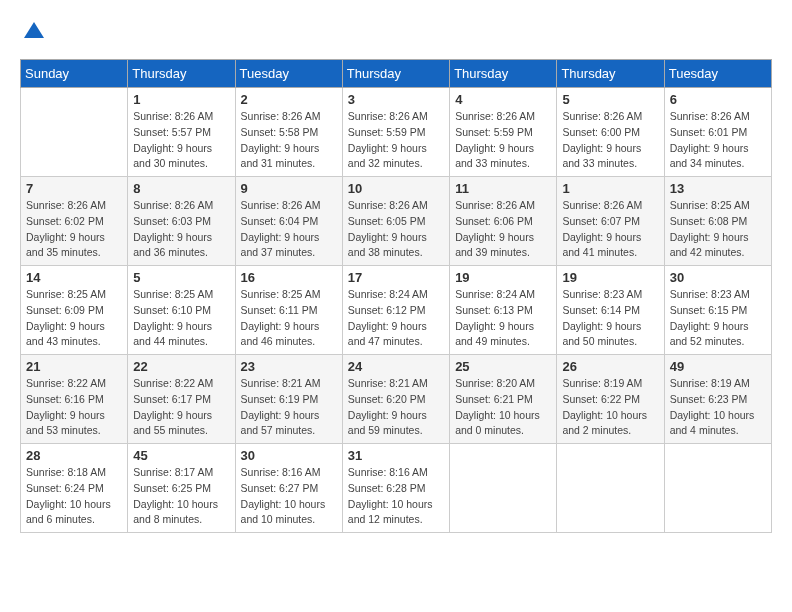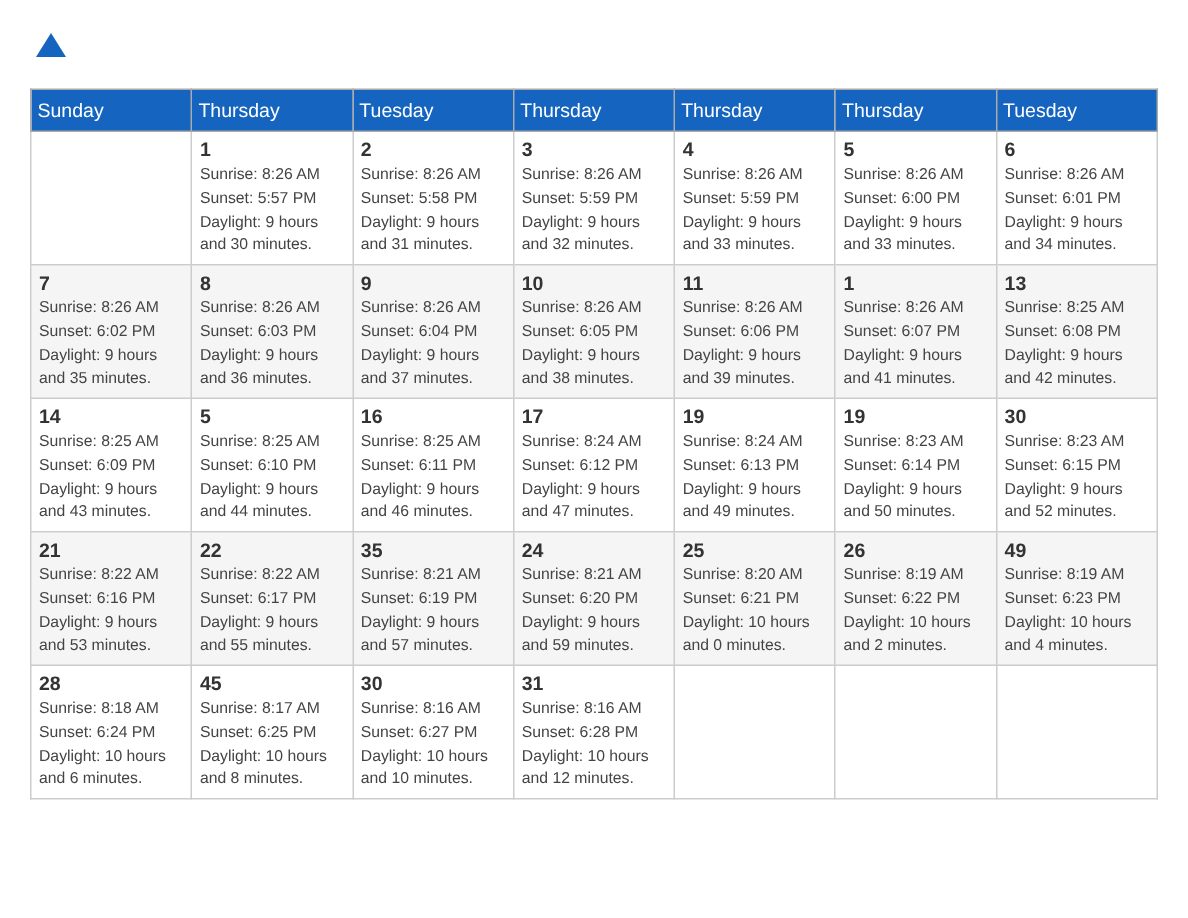--- a/index.html
+++ b/index.html
@@ -206,21 +206,21 @@
       <tr>
         <td>
           <div class="day-num">21</div>
           <div class="day-info">Sunrise: 8:22 AM<br>Sunset: 6:16 PM<br>Daylight: 9 hours<br>and 53 minutes.</div>
         </td>
         <td>
           <div class="day-num">22</div>
           <div class="day-info">Sunrise: 8:22 AM<br>Sunset: 6:17 PM<br>Daylight: 9 hours<br>and 55 minutes.</div>
         </td>
         <td>
-          <div class="day-num">35</div>
+          <div class="day-num">23</div>
           <div class="day-info">Sunrise: 8:21 AM<br>Sunset: 6:19 PM<br>Daylight: 9 hours<br>and 57 minutes.</div>
         </td>
         <td>
           <div class="day-num">24</div>
           <div class="day-info">Sunrise: 8:21 AM<br>Sunset: 6:20 PM<br>Daylight: 9 hours<br>and 59 minutes.</div>
         </td>
         <td>
           <div class="day-num">25</div>
           <div class="day-info">Sunrise: 8:20 AM<br>Sunset: 6:21 PM<br>Daylight: 10 hours<br>and 0 minutes.</div>
         </td>

